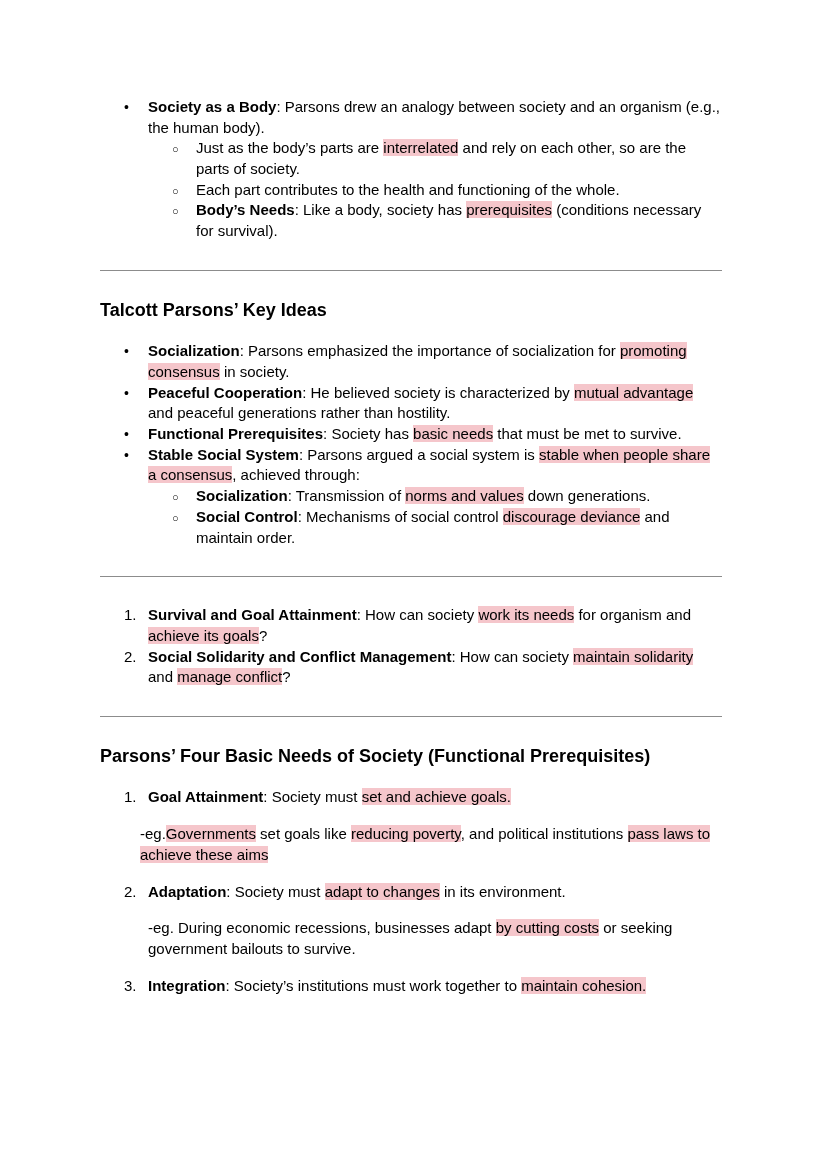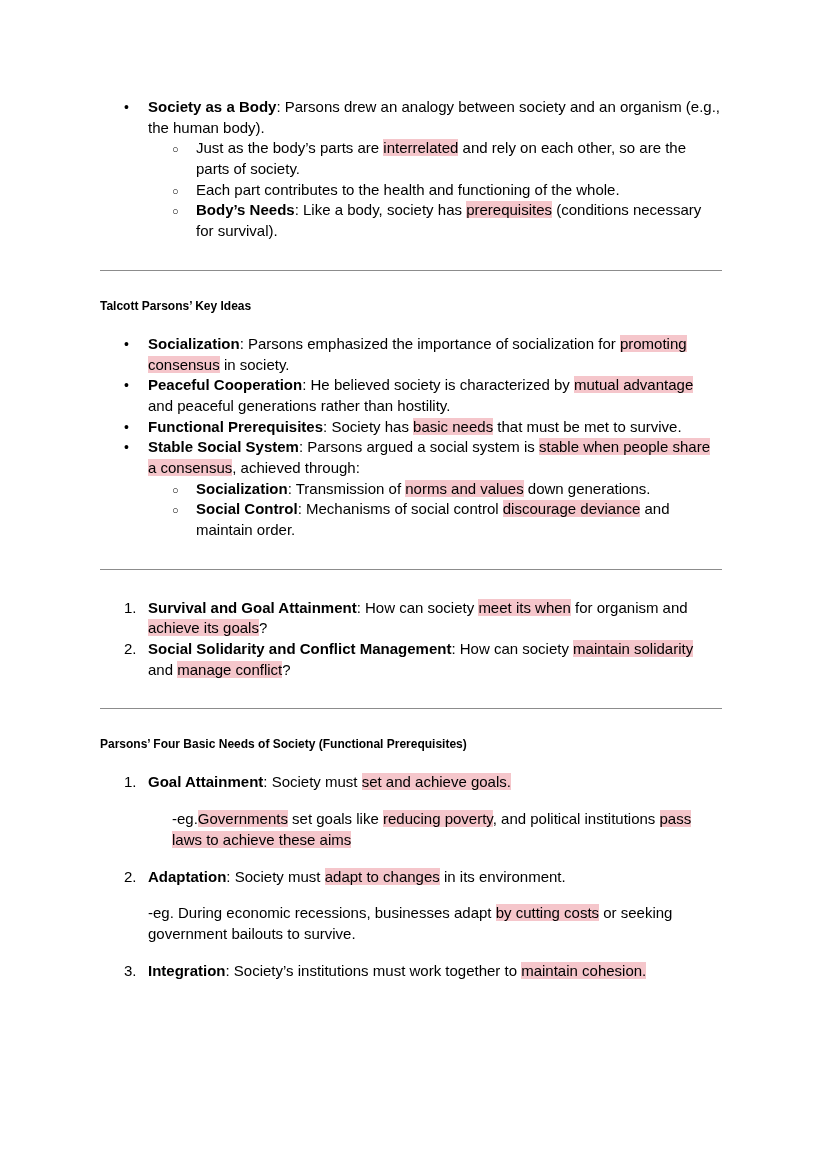--- a/index.html
+++ b/index.html
@@ -15,21 +15,21 @@
     line-height: 1.38;
     color: var(--text-color, #000000);
     overflow: hidden;
   }
   .divider {
     border: none;
     border-top: 1px solid var(--divider-color, #8c8c8c);
     margin: 28px 0;
   }
   .heading {
-    font-size: 12px;
+    font-size: 18px;
     line-height: 1.25;
     font-weight: 700;
     margin: 12px 0 20px 0;
     color: var(--text-color, #000000);
   }
   .list { margin: 0; }
   .list-item { display: flex; align-items: baseline; }
   .list-item.level-1 { margin-left: 24px; }
   .list-item.level-2 { margin-left: 72px; }
   .marker { flex: 0 0 24px; white-space: pre; }
@@ -90,36 +90,36 @@
         </div>
         <div class="list-item level-2">
           <span class="marker circle">○</span>
           <span class="item-text"><span class="run bold">Social Control</span><span class="run">: Mechanisms of social control </span><span class="run highlight">discourage deviance</span><span class="run"> and maintain order.</span></span>
         </div>
       </div>
       <div class="divider"></div>
       <div class="list tight">
         <div class="list-item level-1">
           <span class="marker number">1.</span>
-          <span class="item-text"><span class="run bold">Survival and Goal Attainment</span><span class="run">: How can society </span><span class="run highlight">meet its when</span><span class="run"> for organism and </span><span class="run highlight">achieve its goals</span><span class="run">?</span></span>
+          <span class="item-text"><span class="run bold">Survival and Goal Attainment</span><span class="run">: How can society </span><span class="run highlight">work its needs</span><span class="run"> for organism and </span><span class="run highlight">achieve its goals</span><span class="run">?</span></span>
         </div>
         <div class="list-item level-1">
           <span class="marker number">2.</span>
           <span class="item-text"><span class="run bold">Social Solidarity and Conflict Management</span><span class="run">: How can society </span><span class="run highlight">maintain solidarity</span><span class="run"> and </span><span class="run highlight">manage conflict</span><span class="run">?</span></span>
         </div>
       </div>
       <div class="divider"></div>
       <h2 class="heading">Parsons’ Four Basic Needs of Society (Functional Prerequisites)</h2>
       <div class="list loose">
         <div class="list-item level-1">
           <span class="marker number">1.</span>
           <span class="item-text"><span class="run bold">Goal Attainment</span><span class="run">: Society must </span><span class="run highlight">set and achieve goals.</span></span>
         </div>
       </div>
-      <p class="paragraph" style="margin-left: 72px;"><span class="run">-eg.</span><span class="run highlight">Governments</span><span class="run"> set goals like </span><span class="run highlight">reducing poverty</span><span class="run">, and political institutions </span><span class="run highlight">pass laws to achieve these aims</span></p>
+      <p class="paragraph" style="margin-left: 40px;"><span class="run">-eg.</span><span class="run highlight">Governments</span><span class="run"> set goals like </span><span class="run highlight">reducing poverty</span><span class="run">, and political institutions </span><span class="run highlight">pass laws to achieve these aims</span></p>
       <div class="list loose">
         <div class="list-item level-1">
           <span class="marker number">2.</span>
           <span class="item-text"><span class="run bold">Adaptation</span><span class="run">: Society must </span><span class="run highlight">adapt to changes</span><span class="run"> in its environment.</span></span>
         </div>
       </div>
       <p class="paragraph" style="margin-left: 48px;"><span class="run"> -eg. During economic recessions, businesses adapt </span><span class="run highlight">by cutting costs</span><span class="run"> or seeking government bailouts to survive.</span></p>
       <div class="list loose">
         <div class="list-item level-1">
           <span class="marker number">3.</span>

